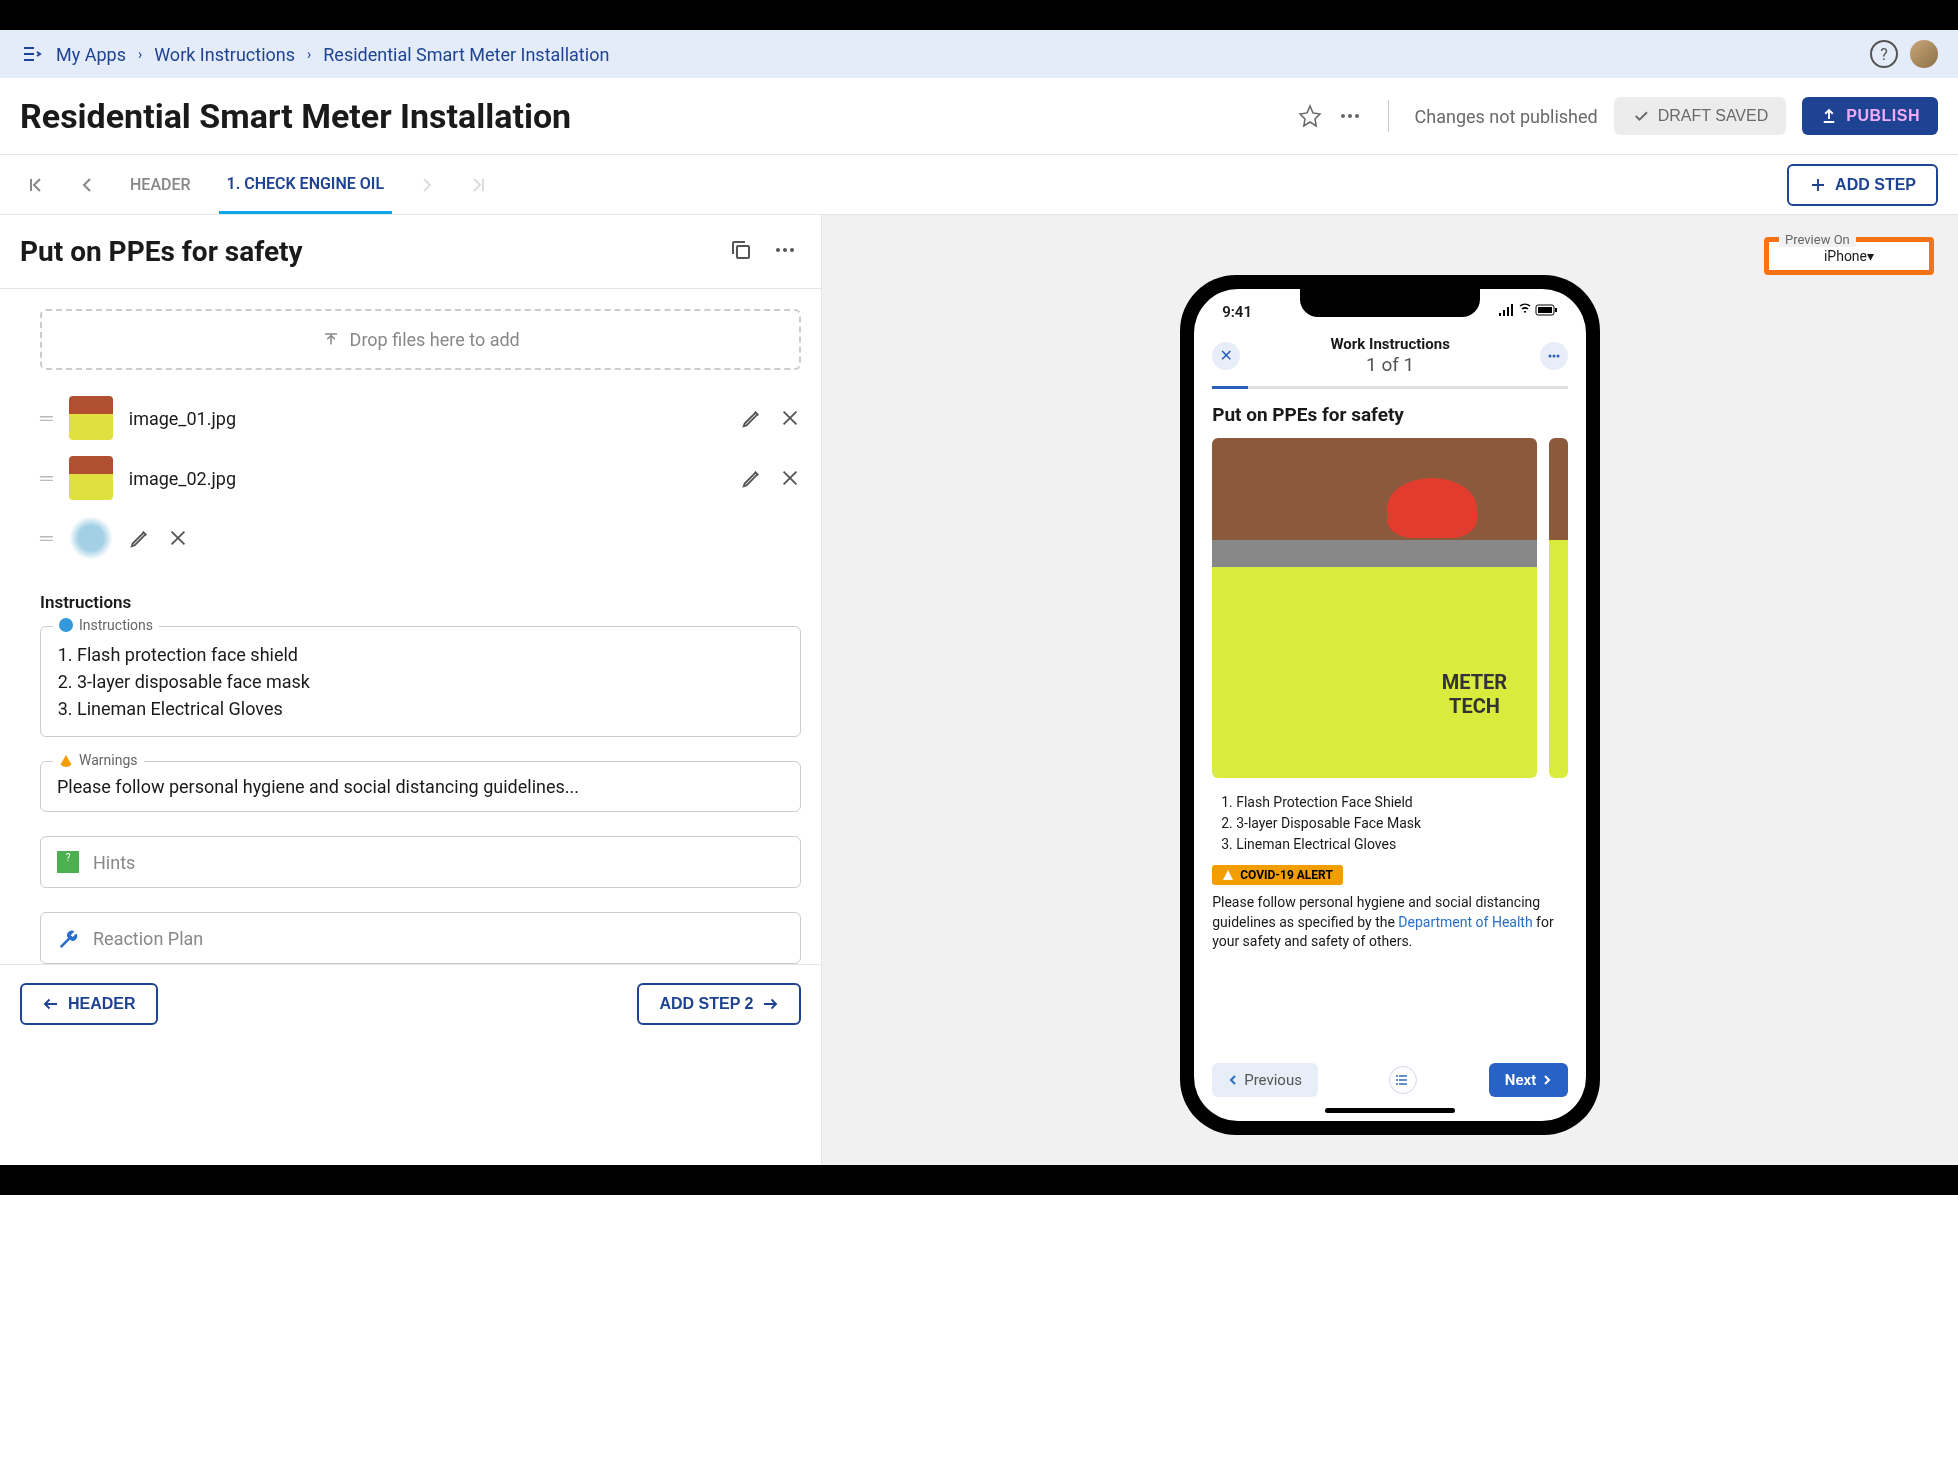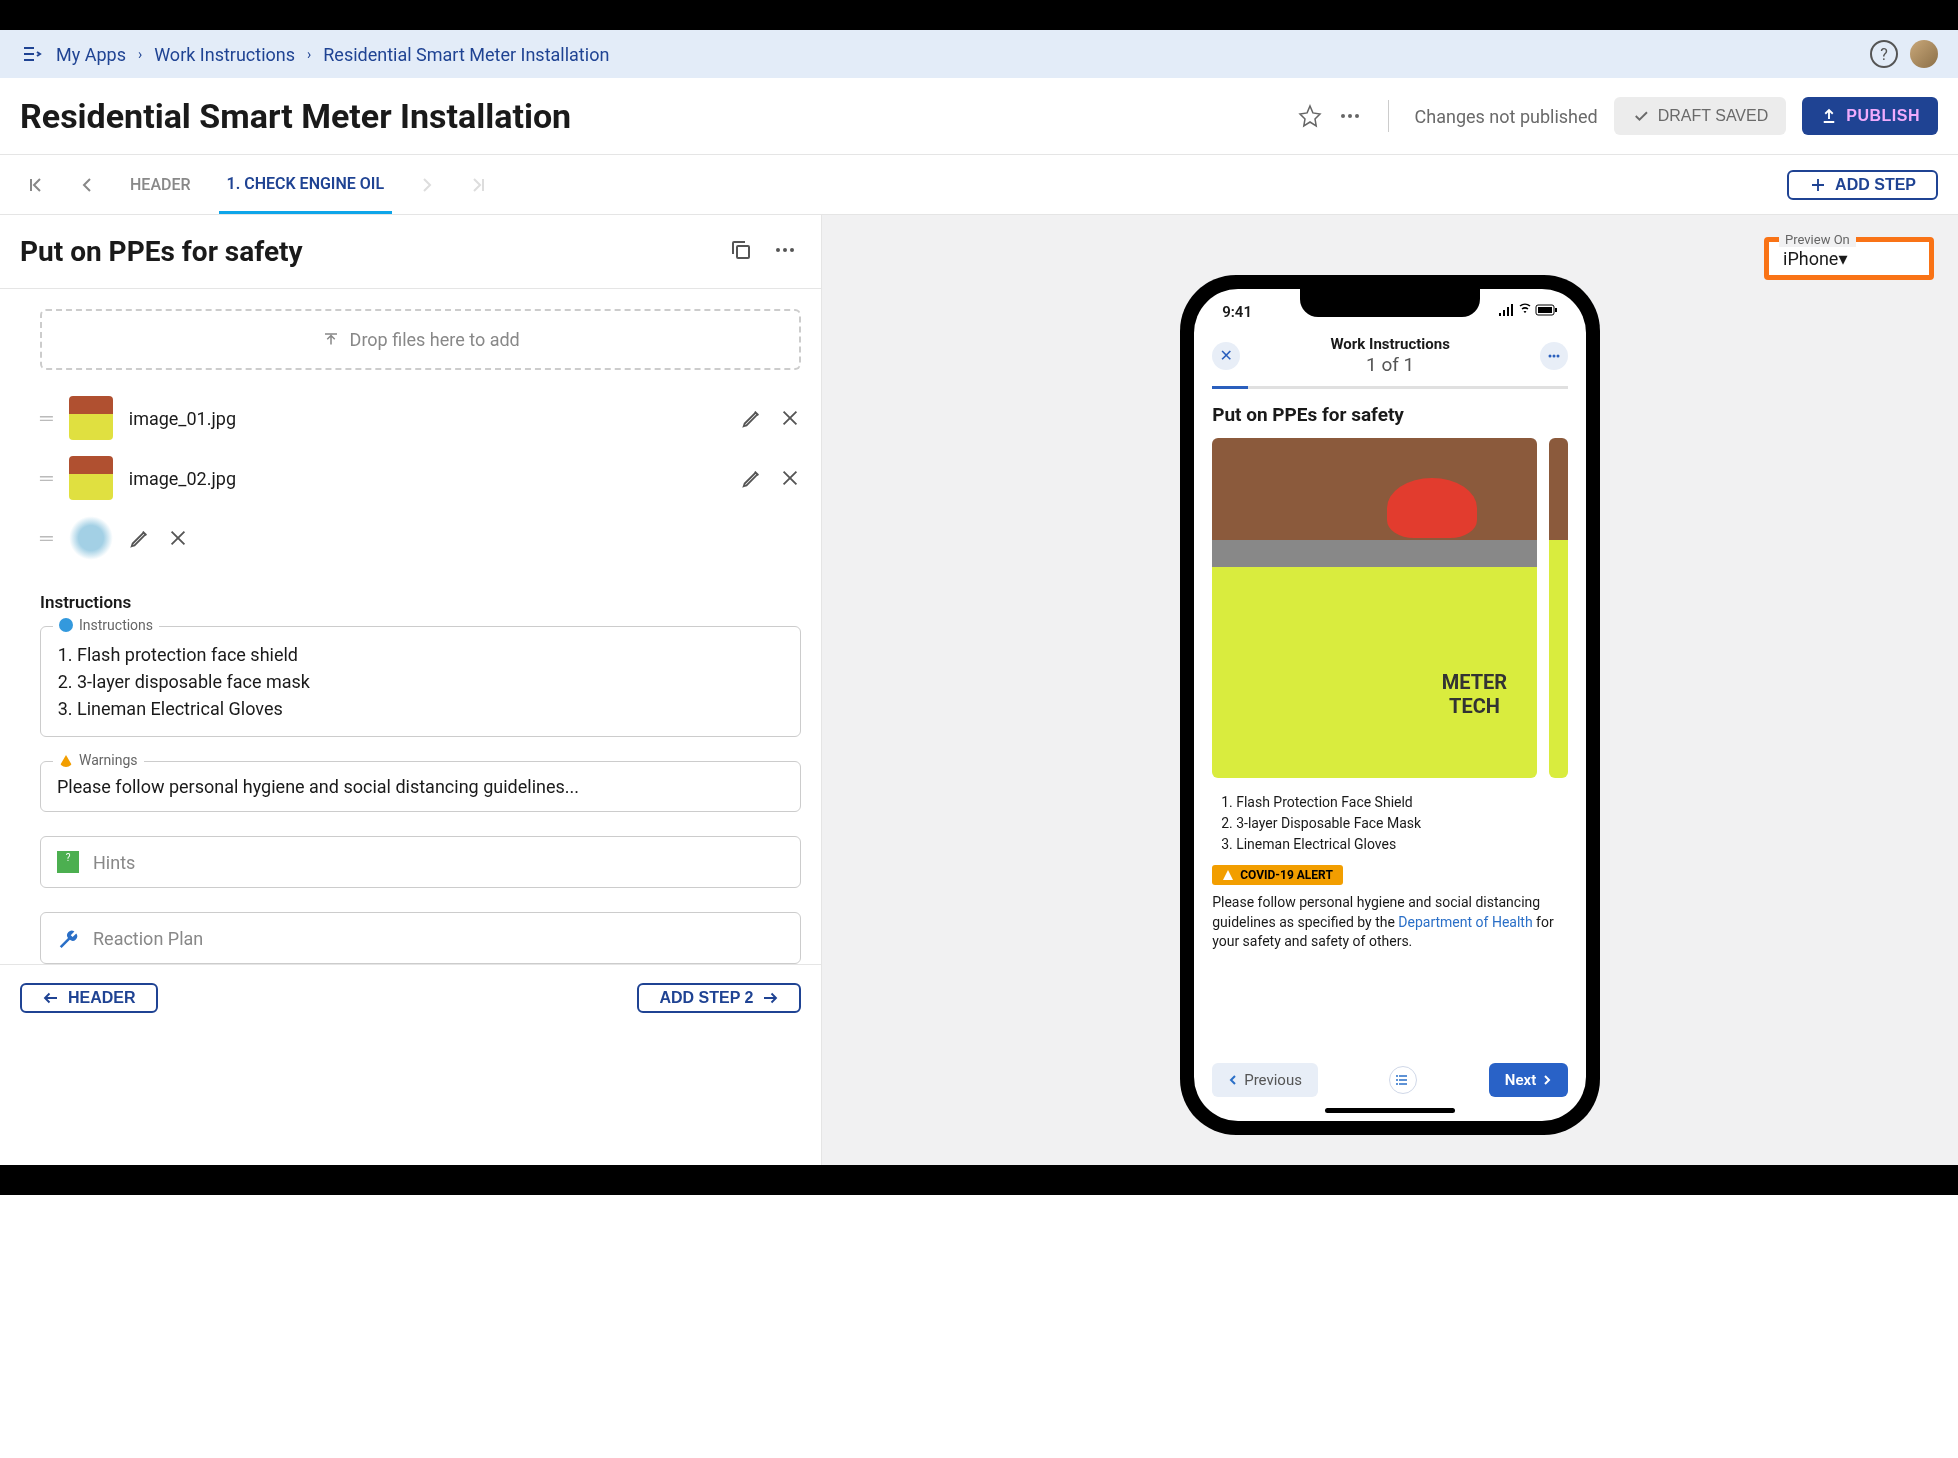--- a/index.html
+++ b/index.html
@@ -28,21 +28,21 @@
 .btn { border-radius: 6px; padding: 10px 18px; font-size: 16px; font-weight: 500; display: inline-flex; align-items: center; gap: 8px; cursor: pointer; border: none; }
 .btn-draft { background: #ececec; color: #6a6a6a; }
 .btn-publish { background: #1f4393; color: #f0abfc; font-weight: 600; letter-spacing: 0.5px; }
 
 
 .tabs-row { display: flex; align-items: center; padding: 0 20px; border-bottom: 1px solid #e5e5e5; height: 60px; gap: 20px; }
 .tabs-row .nav-arrow { color: #666; cursor: pointer; padding: 0 8px; font-size: 18px; }
 .tabs-row .tab { padding: 18px 8px; color: #888; font-size: 16px; font-weight: 500; cursor: pointer; }
 .tabs-row .tab.active { color: #1f4393; border-bottom: 3px solid #0ea5e9; font-weight: 600; }
 .tabs-row .spacer { flex: 1; }
-.btn-outline { background: #fff; border: 2px solid #1f4393; color: #1f4393; border-radius: 6px; padding: 4px 20px; font-weight: 600; font-size: 16px; display: inline-flex; align-items: center; gap: 8px; cursor: pointer; }
+.btn-outline { background: #fff; border: 2px solid #1f4393; color: #1f4393; border-radius: 6px; padding: 10px 20px; font-weight: 600; font-size: 16px; display: inline-flex; align-items: center; gap: 8px; cursor: pointer; }
 
 
 .main-row { display: flex; }
 .left-panel { width: 42%; border-right: 1px solid #e5e5e5; display: flex; flex-direction: column; }
 .right-panel { flex: 1; background: #f1f1f2; position: relative; padding: 30px 20px; }
 
 
 .step-title-bar { display: flex; align-items: center; padding: 20px 20px; border-bottom: 1px solid #e5e5e5; }
 .step-title-bar h2 { font-size: 28px; font-weight: 700; flex: 1; }
 .step-title-bar .icon-btn { width: 28px; height: 28px; color: #555; cursor: pointer; margin-left: 16px; }
@@ -70,21 +70,21 @@
 .field-box .warn-text { font-size: 18px; }
 .field-box.empty { color: #888; font-size: 18px; display: flex; align-items: center; gap: 14px; }
 .field-box.empty .icon-lg { width: 22px; height: 22px; }
 
 
 .bottom-nav { display: flex; justify-content: space-between; padding: 18px 20px; border-top: 1px solid #e5e5e5; }
 
 
 .preview-select { position: absolute; top: 22px; right: 24px; border: 5px solid #f97316; border-radius: 4px; padding: 6px 14px; background: #fff; min-width: 170px; }
 .preview-select .lbl { position: absolute; top: -10px; left: 10px; background: #f1f1f2; padding: 0 6px; font-size: 13px; color: #666; }
-.preview-select .val { font-size: 18px; display: flex; justify-content: flex-start; align-items: center; }
+.preview-select .val { font-size: 14px; display: flex; justify-content: center; align-items: center; }
 
 
 .phone { width: 420px; height: 860px; background: #000; border-radius: 56px; margin: 30px auto 0; padding: 14px; position: relative; }
 .phone-inner { background: #fff; width: 100%; height: 100%; border-radius: 44px; overflow: hidden; position: relative; display: flex; flex-direction: column; }
 .notch { position: absolute; top: 0; left: 50%; transform: translateX(-50%); width: 180px; height: 28px; background: #000; border-radius: 0 0 18px 18px; z-index: 10; }
 .phone-status { display: flex; justify-content: space-between; padding: 14px 28px 6px; font-size: 15px; font-weight: 600; }
 .phone-header { display: flex; align-items: center; justify-content: space-between; padding: 8px 18px 10px; }
 .phone-header .close-btn { width: 28px; height: 28px; background: #e8eef7; border-radius: 50%; display: flex; align-items: center; justify-content: center; color: #2a5fbd; font-size: 16px; }
 .phone-header .more-btn { width: 28px; height: 28px; background: #e8eef7; border-radius: 50%; display: flex; align-items: center; justify-content: center; color: #2a5fbd; }
 .phone-header .center { text-align: center; font-size: 15px; }

